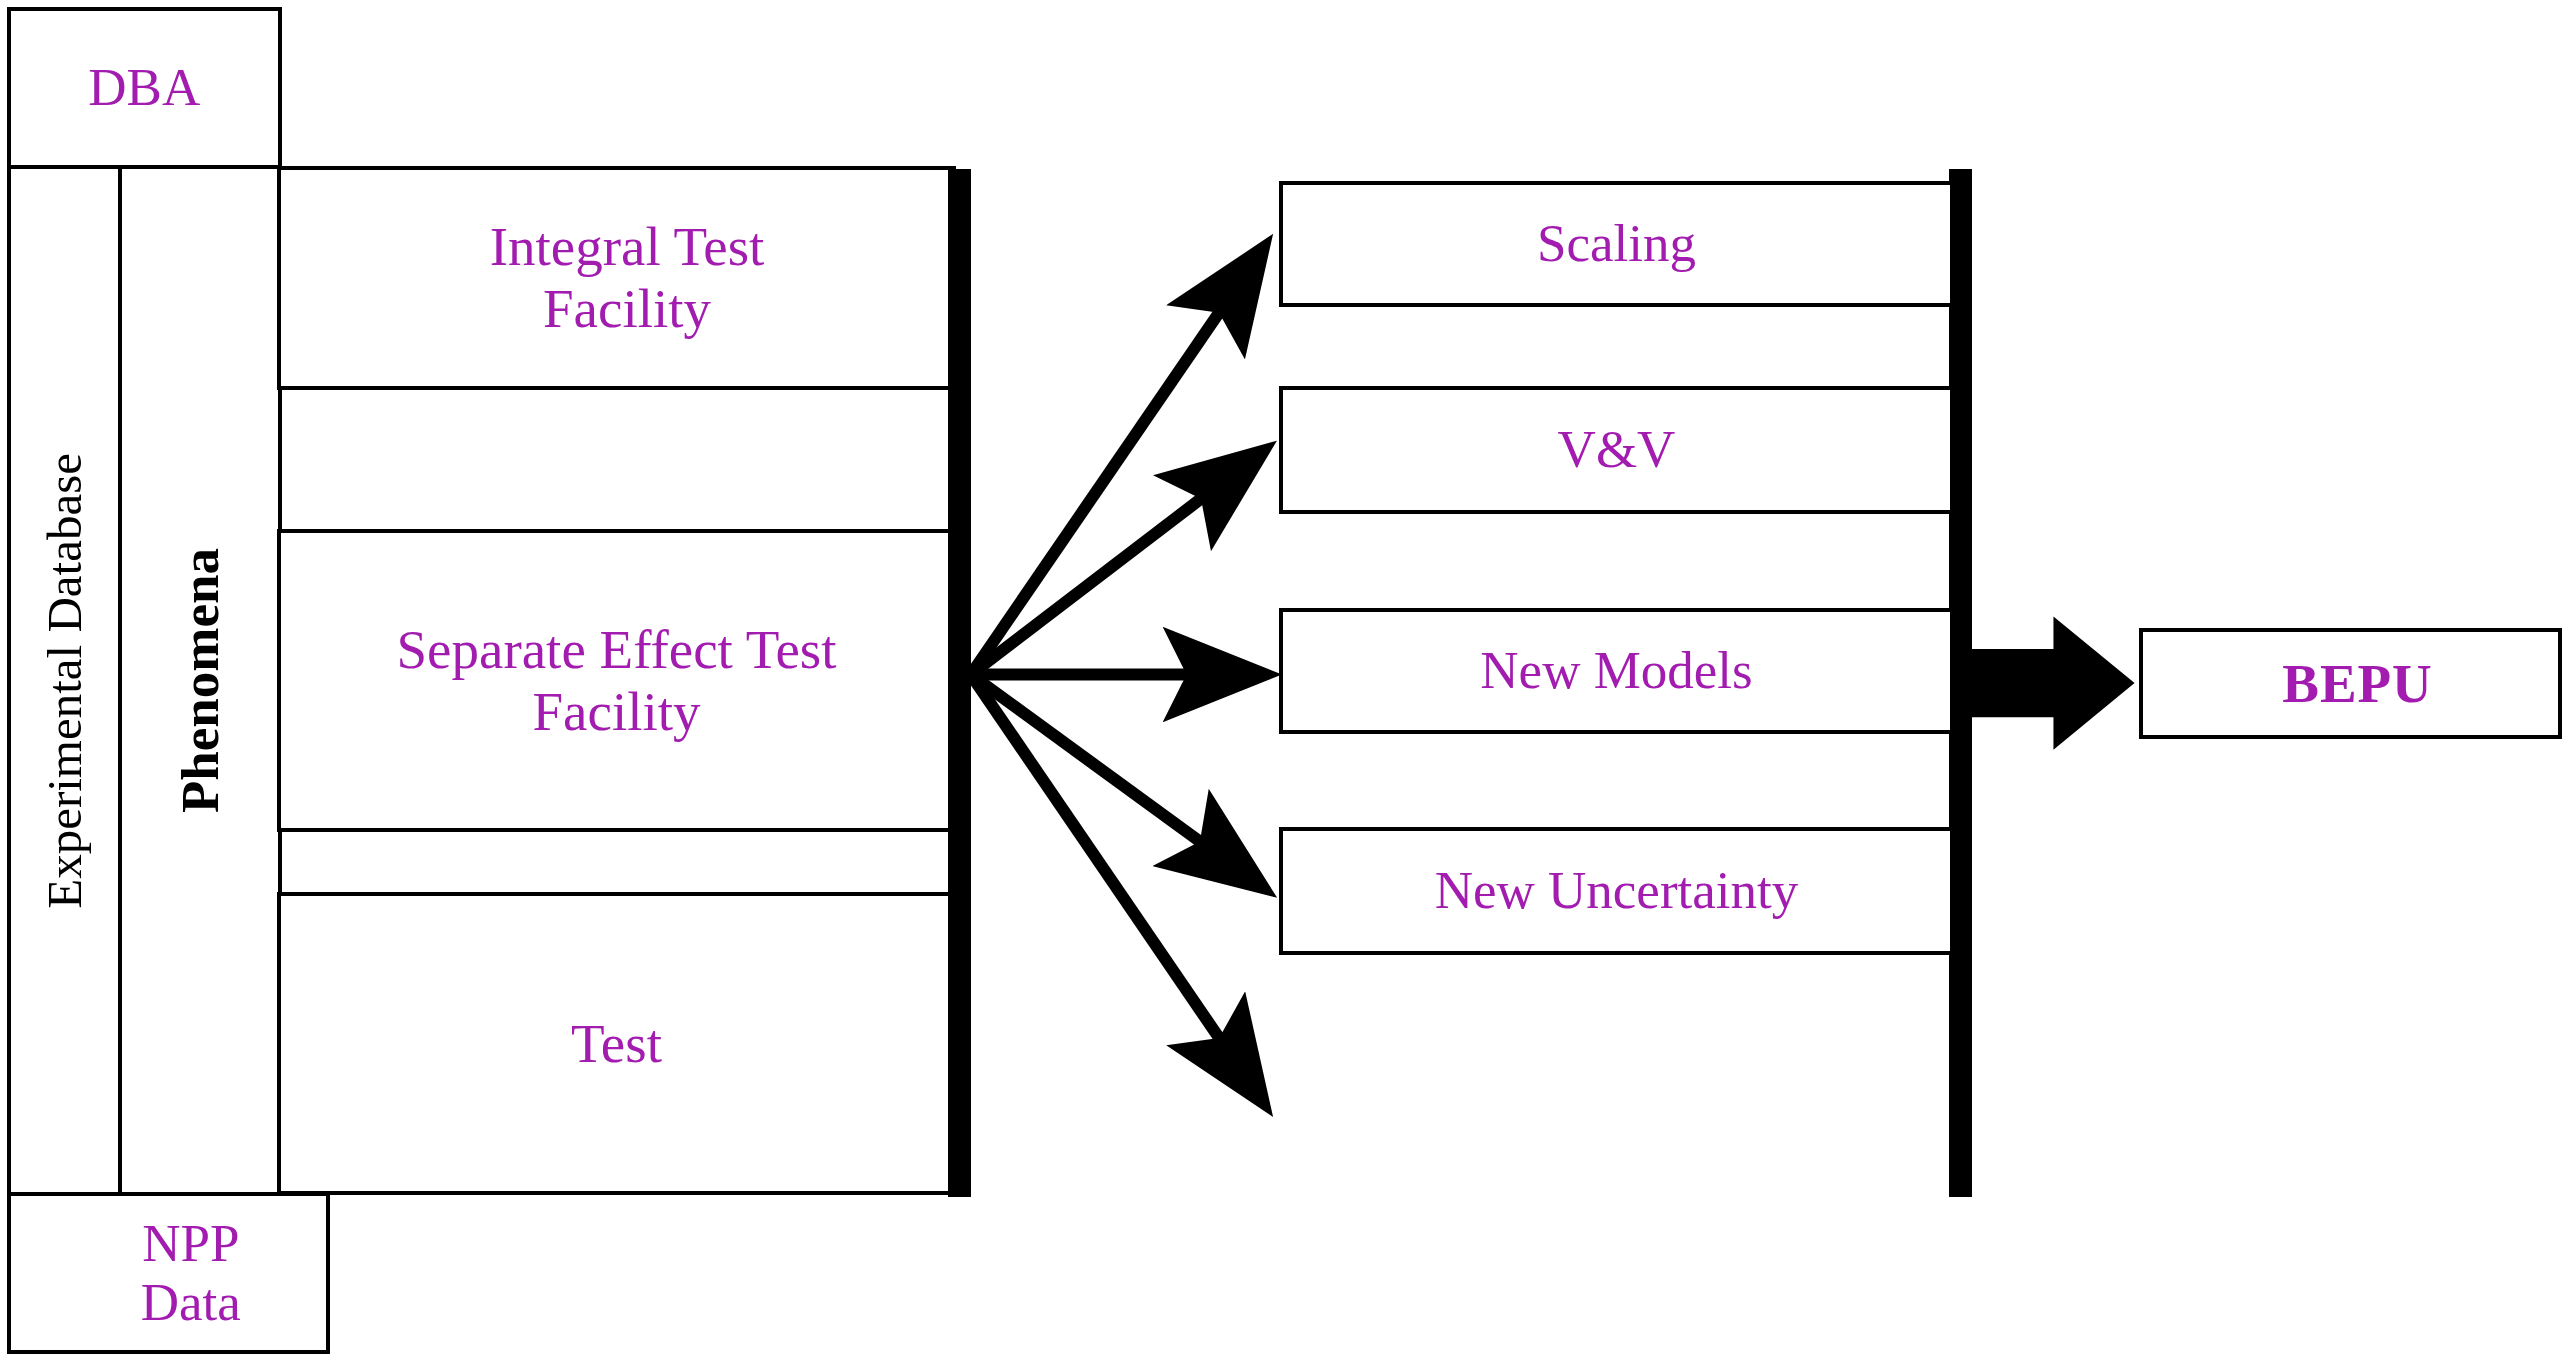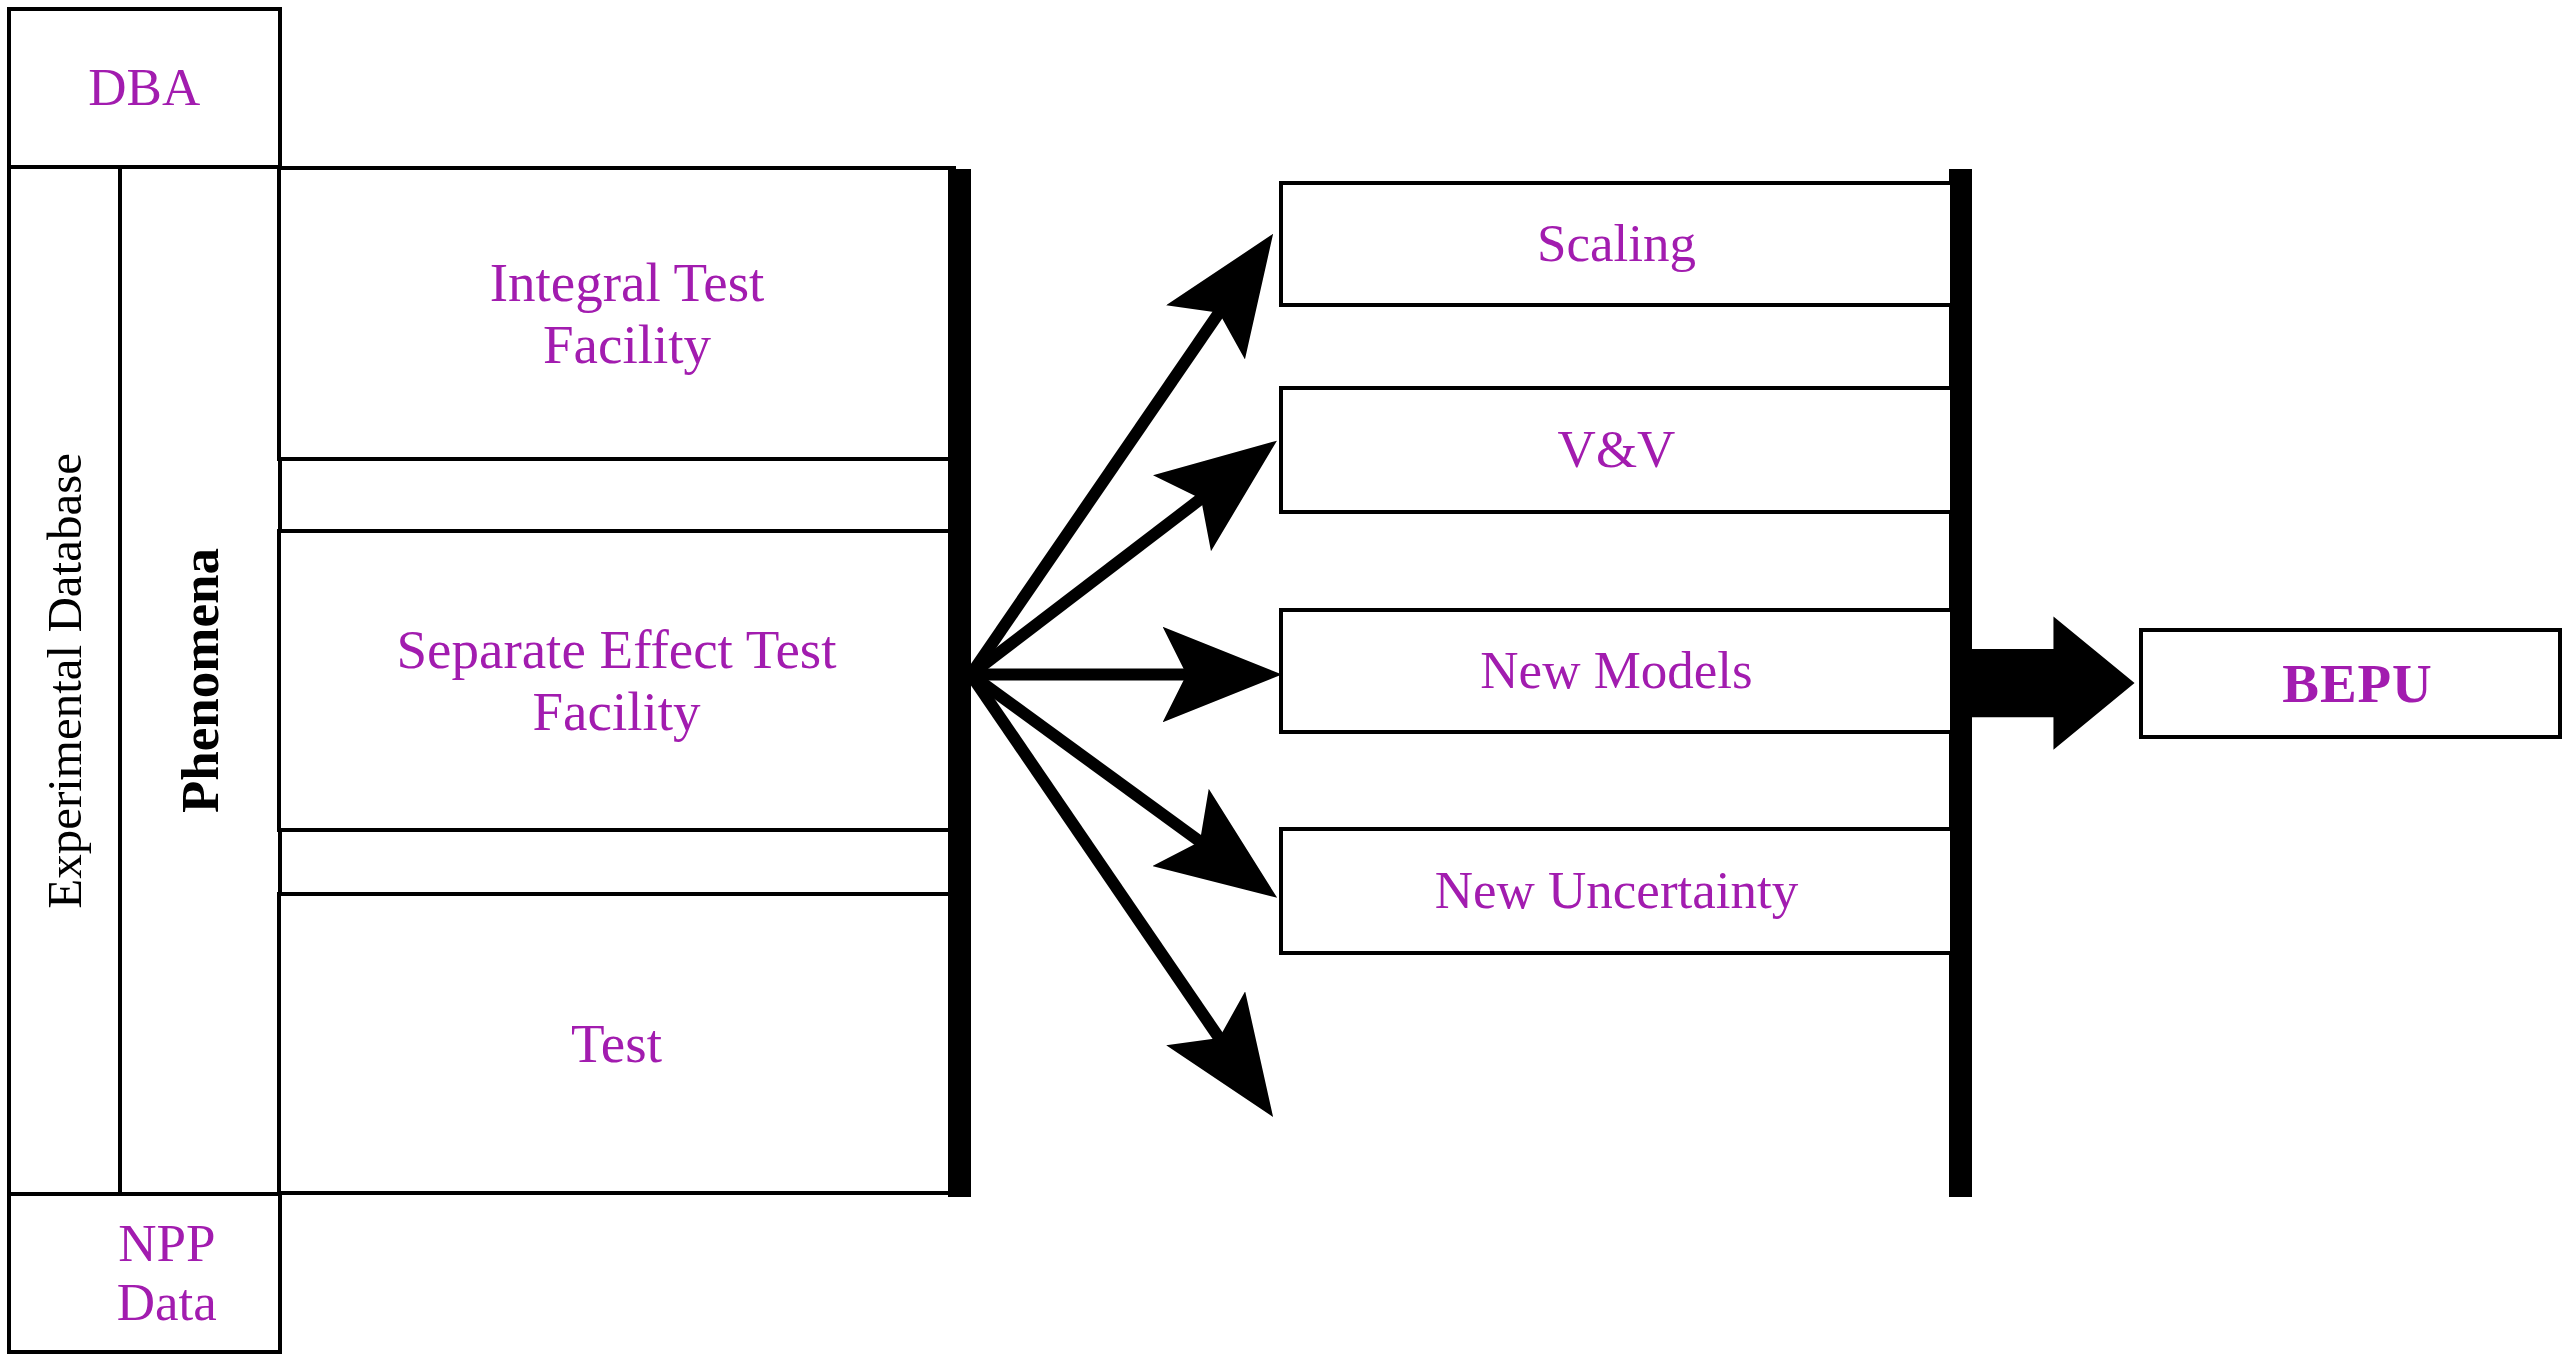--- a/index.html
+++ b/index.html
@@ -57,24 +57,24 @@
     height: 1361px;
     pointer-events: none;
   }
 
   
   #dba-box        { left: 6.8px;   top: 6.8px;    width: 275px;  height: 162px; font-size: 53px; }
   #expdb-box      { left: 6.8px;   top: 165px;  width: 115px;  height: 1031px; }
   #expdb-box > span { font-size: 49px; }
   #phenomena-box  { left: 118px; top: 165px;  width: 164px;  height: 1031px; }
   #phenomena-box > span { font-size: 53px; font-weight: bold; }
-  #npp-box        { left: 6.8px;   top: 1192px; width: 275px;  height: 162px; font-size: 53px; padding-left: 45px; }
+  #npp-box        { left: 6.8px;   top: 1192px; width: 323px;  height: 162px; font-size: 53px; padding-left: 45px; }
 
   
-  #itf-box        { left: 277px; top: 166px;  width: 679px;  height: 295px; font-size: 55px; padding-left: 21px; }
+  #itf-box        { left: 277px; top: 166px;  width: 679px;  height: 224px; font-size: 55px; padding-left: 21px; }
   #setf-box       { left: 277px; top: 529px;  width: 679px;  height: 303px; font-size: 55px; }
   #basic-box      { left: 277px; top: 892px; width: 679px;  height: 303px; font-size: 55px; }
 
   
   #left-bar       { left: 948px; top: 169px;  width: 23px; height: 1028px; }
   #right-bar      { left: 1949px; top: 169px;  width: 23px; height: 1028px; }
   
   #bepu-shaft     { left: 1964px; top: 649px;  width: 102px; height: 68px; }
 
   

